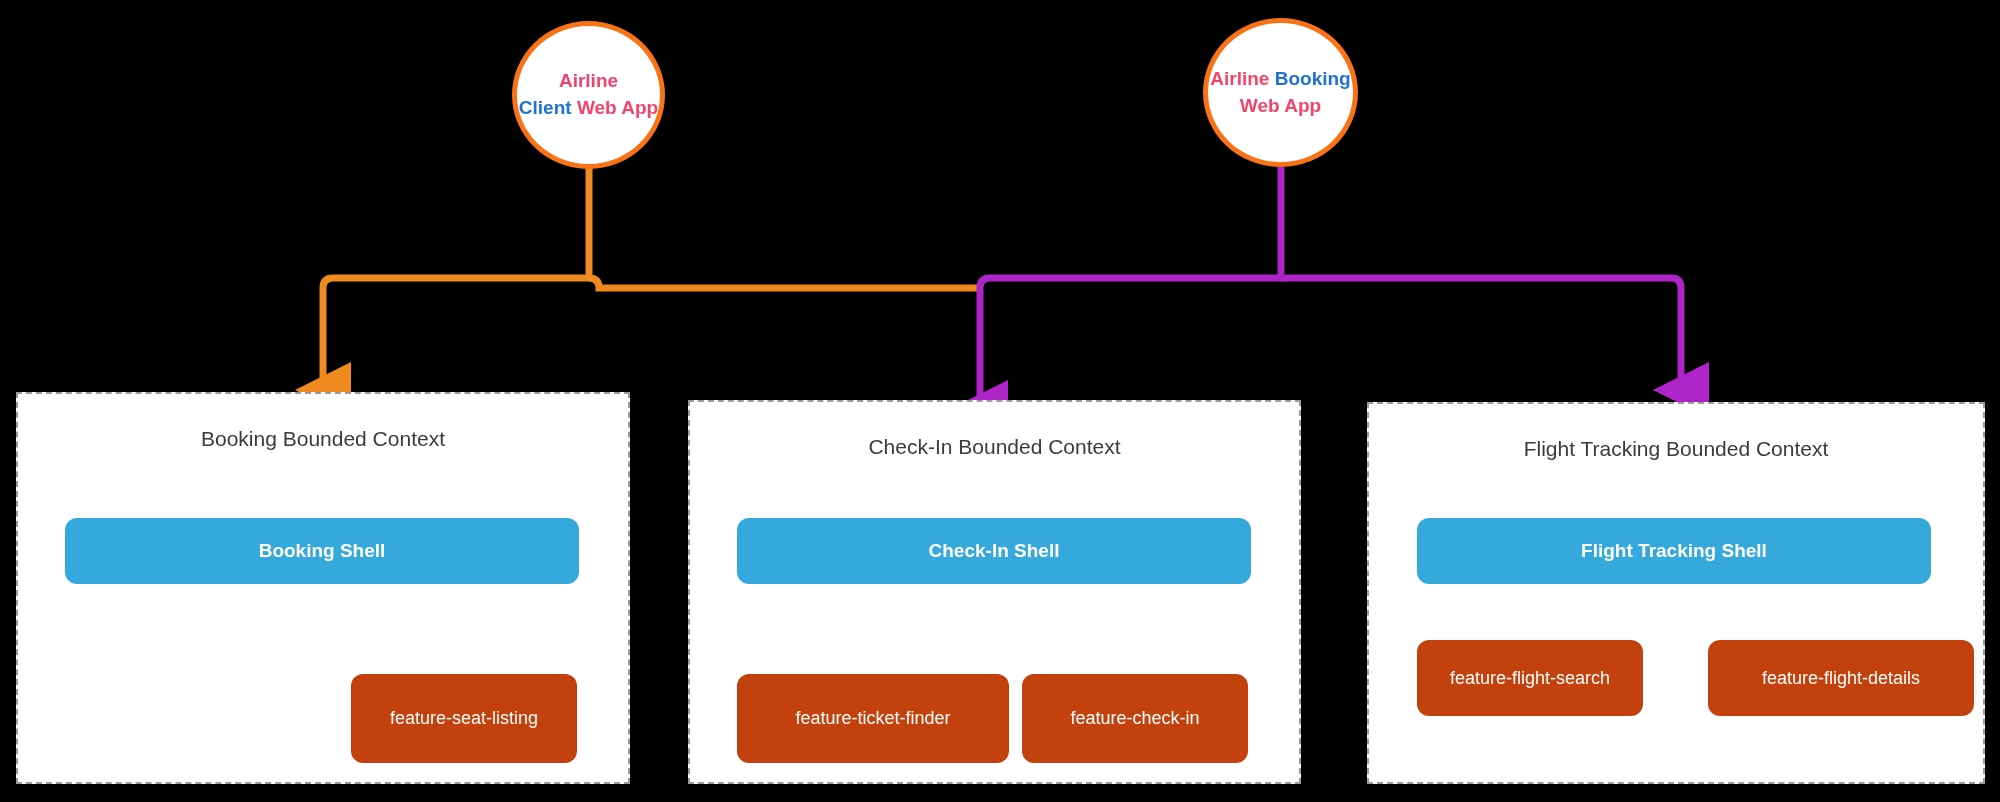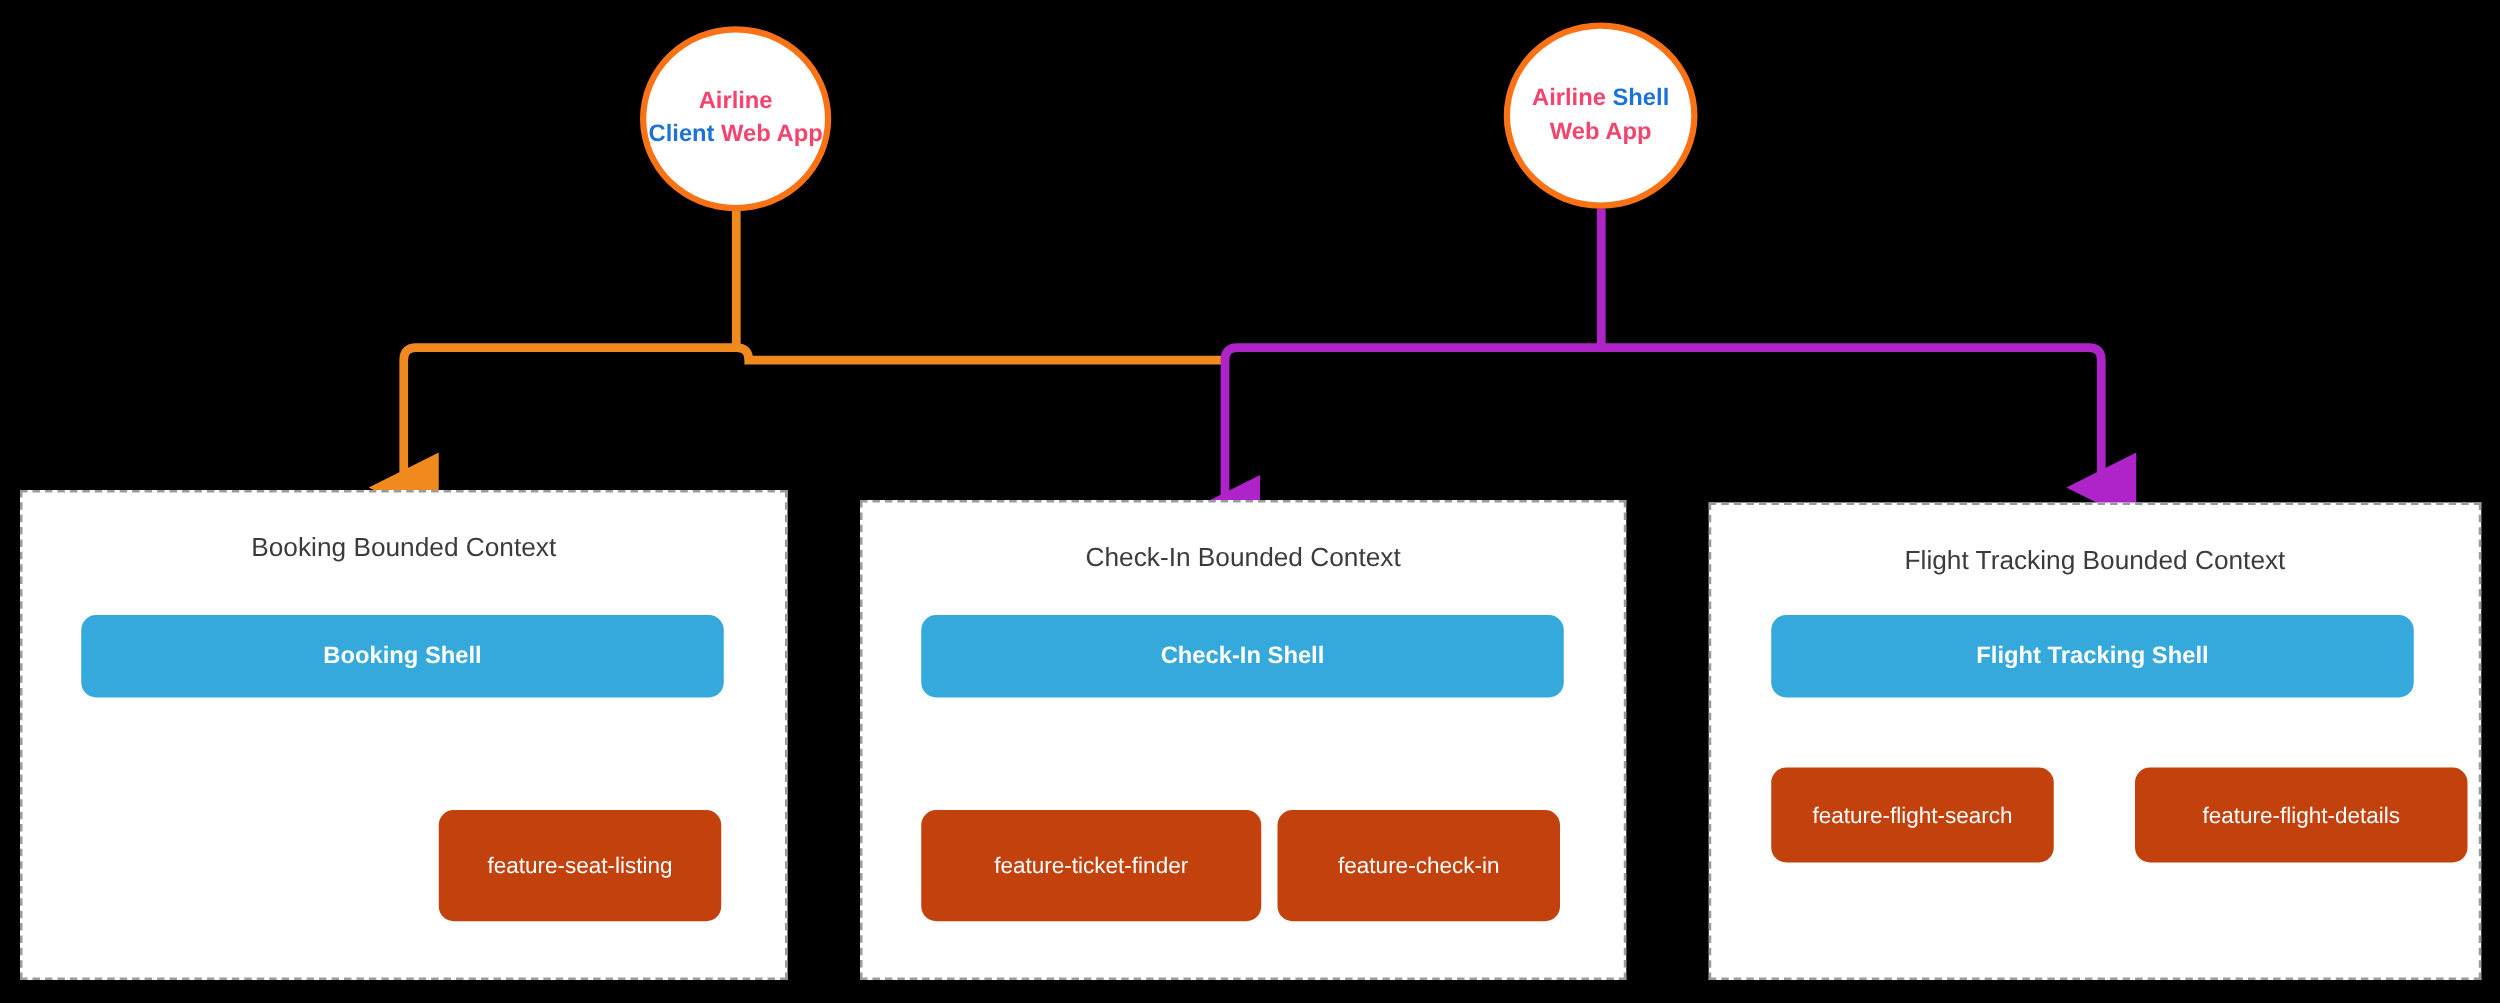--- a/index.html
+++ b/index.html
@@ -65,20 +65,21 @@
   .node {
     position: absolute;
     box-sizing: border-box;
     border-radius: 12px;
     display: flex;
     align-items: center;
     justify-content: center;
     color: #ffffff;
     text-align: center;
     padding: 0 28px;
+    margin-top: 26px;
   }
   .shell {
     background: #35a8dc;
     font-size: 19px;
     font-weight: 700;
   }
   .feature {
     background: #c2410c;
     font-size: 18px;
     font-weight: 400;
@@ -140,21 +141,21 @@
     </div>
     <div class="ln">
       <span class="tk-blue">Client</span>
       <span class="tk-pink">Web App</span>
     </div>
   </div>
 
   <div class="app-circle" style="left:1203px; top:18px; width:155px; height:149px;">
     <div class="ln">
       <span class="tk-pink">Airline</span>
-      <span class="tk-blue">Shell</span>
+      <span class="tk-blue">Booking</span>
     </div>
     <div class="ln">
       <span class="tk-pink">Web App</span>
     </div>
   </div>
 
   <div class="bc" style="left:16px; top:392px; width:614px; height:392px;">
     <div class="bc-title" style="top:33px;">Booking Bounded Context</div>
   </div>
   <div class="node shell" style="left:65px; top:492px; width:514px; height:66px;">Booking Shell</div>

